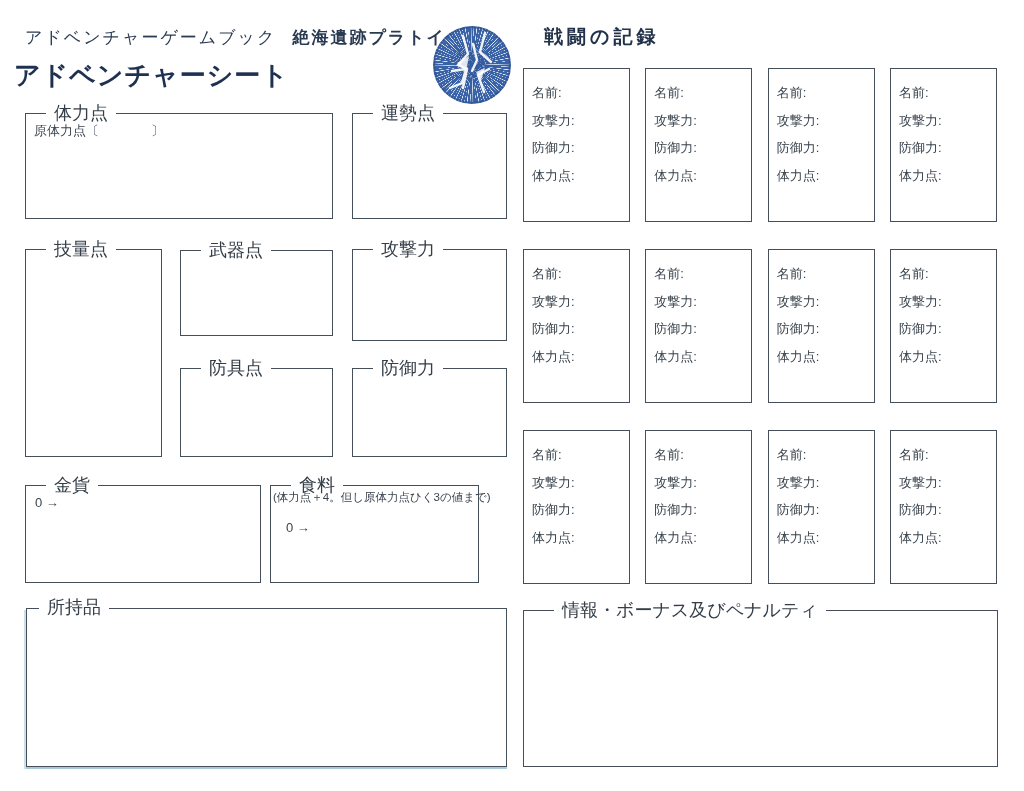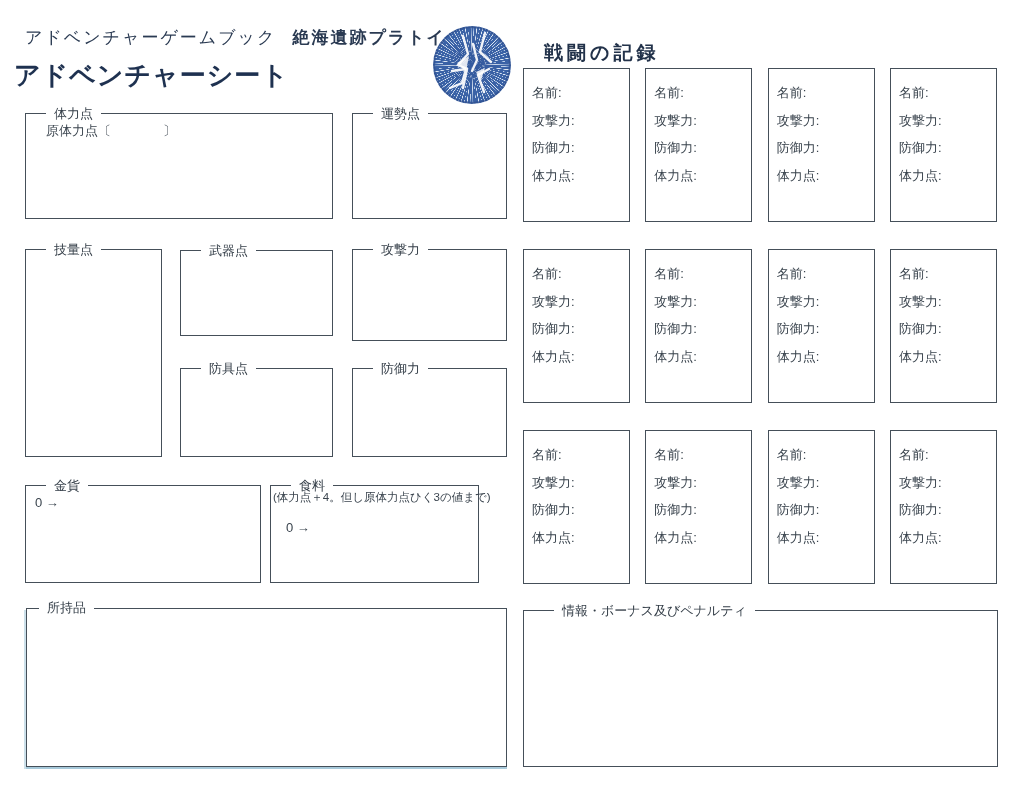--- a/index.html
+++ b/index.html
@@ -34,32 +34,32 @@
     box-shadow:inset 0 0 0 2px rgba(44,77,140,.65);
   }
   .logo svg{position:absolute;inset:0;}
 
   
   .fbox{
     position:absolute;border:1px solid #454f59;background:#fff;box-sizing:border-box;
   }
   .fbox .legend{
     position:absolute;top:-9px;left:20px;background:#fff;padding:0 8px;
-    font-size:13px;color:#343e48;white-space:nowrap;line-height:17px;
+    font-size:18px;color:#343e48;white-space:nowrap;line-height:17px;
   }
   .fcontent{position:absolute;inset:0;font-size:13px;color:#3a444e;}
-  .inner-line{position:absolute;left:20px;top:8px;white-space:nowrap;}
+  .inner-line{position:absolute;left:8px;top:8px;white-space:nowrap;}
   .gold-value{position:absolute;left:9px;top:9px;}
   .food-note{position:absolute;left:2px;top:4px;font-size:11.5px;white-space:nowrap;letter-spacing:0;}
   .food-value{position:absolute;left:15px;top:34px;}
   .possessions{box-shadow:0 2px 0 rgba(163,199,216,.9),-2px 2px 0 rgba(163,199,216,.55);}
 
   
   .battle-heading{
-    position:absolute;left:544px;top:40px;font-size:19px;font-weight:bold;
+    position:absolute;left:544px;top:24px;font-size:19px;font-weight:bold;
     font-family:"Liberation Serif","DejaVu Serif",serif;color:#22324a;
     letter-spacing:4px;white-space:nowrap;
   }
   .battle-grid{
     position:absolute;left:523px;top:68px;width:474px;height:516px;
     display:grid;grid-template-columns:repeat(4,107px);grid-template-rows:repeat(3,154px);
     justify-content:space-between;row-gap:27px;
   }
   .bcell{
     border:1px solid #454f59;background:#fff;box-sizing:border-box;

